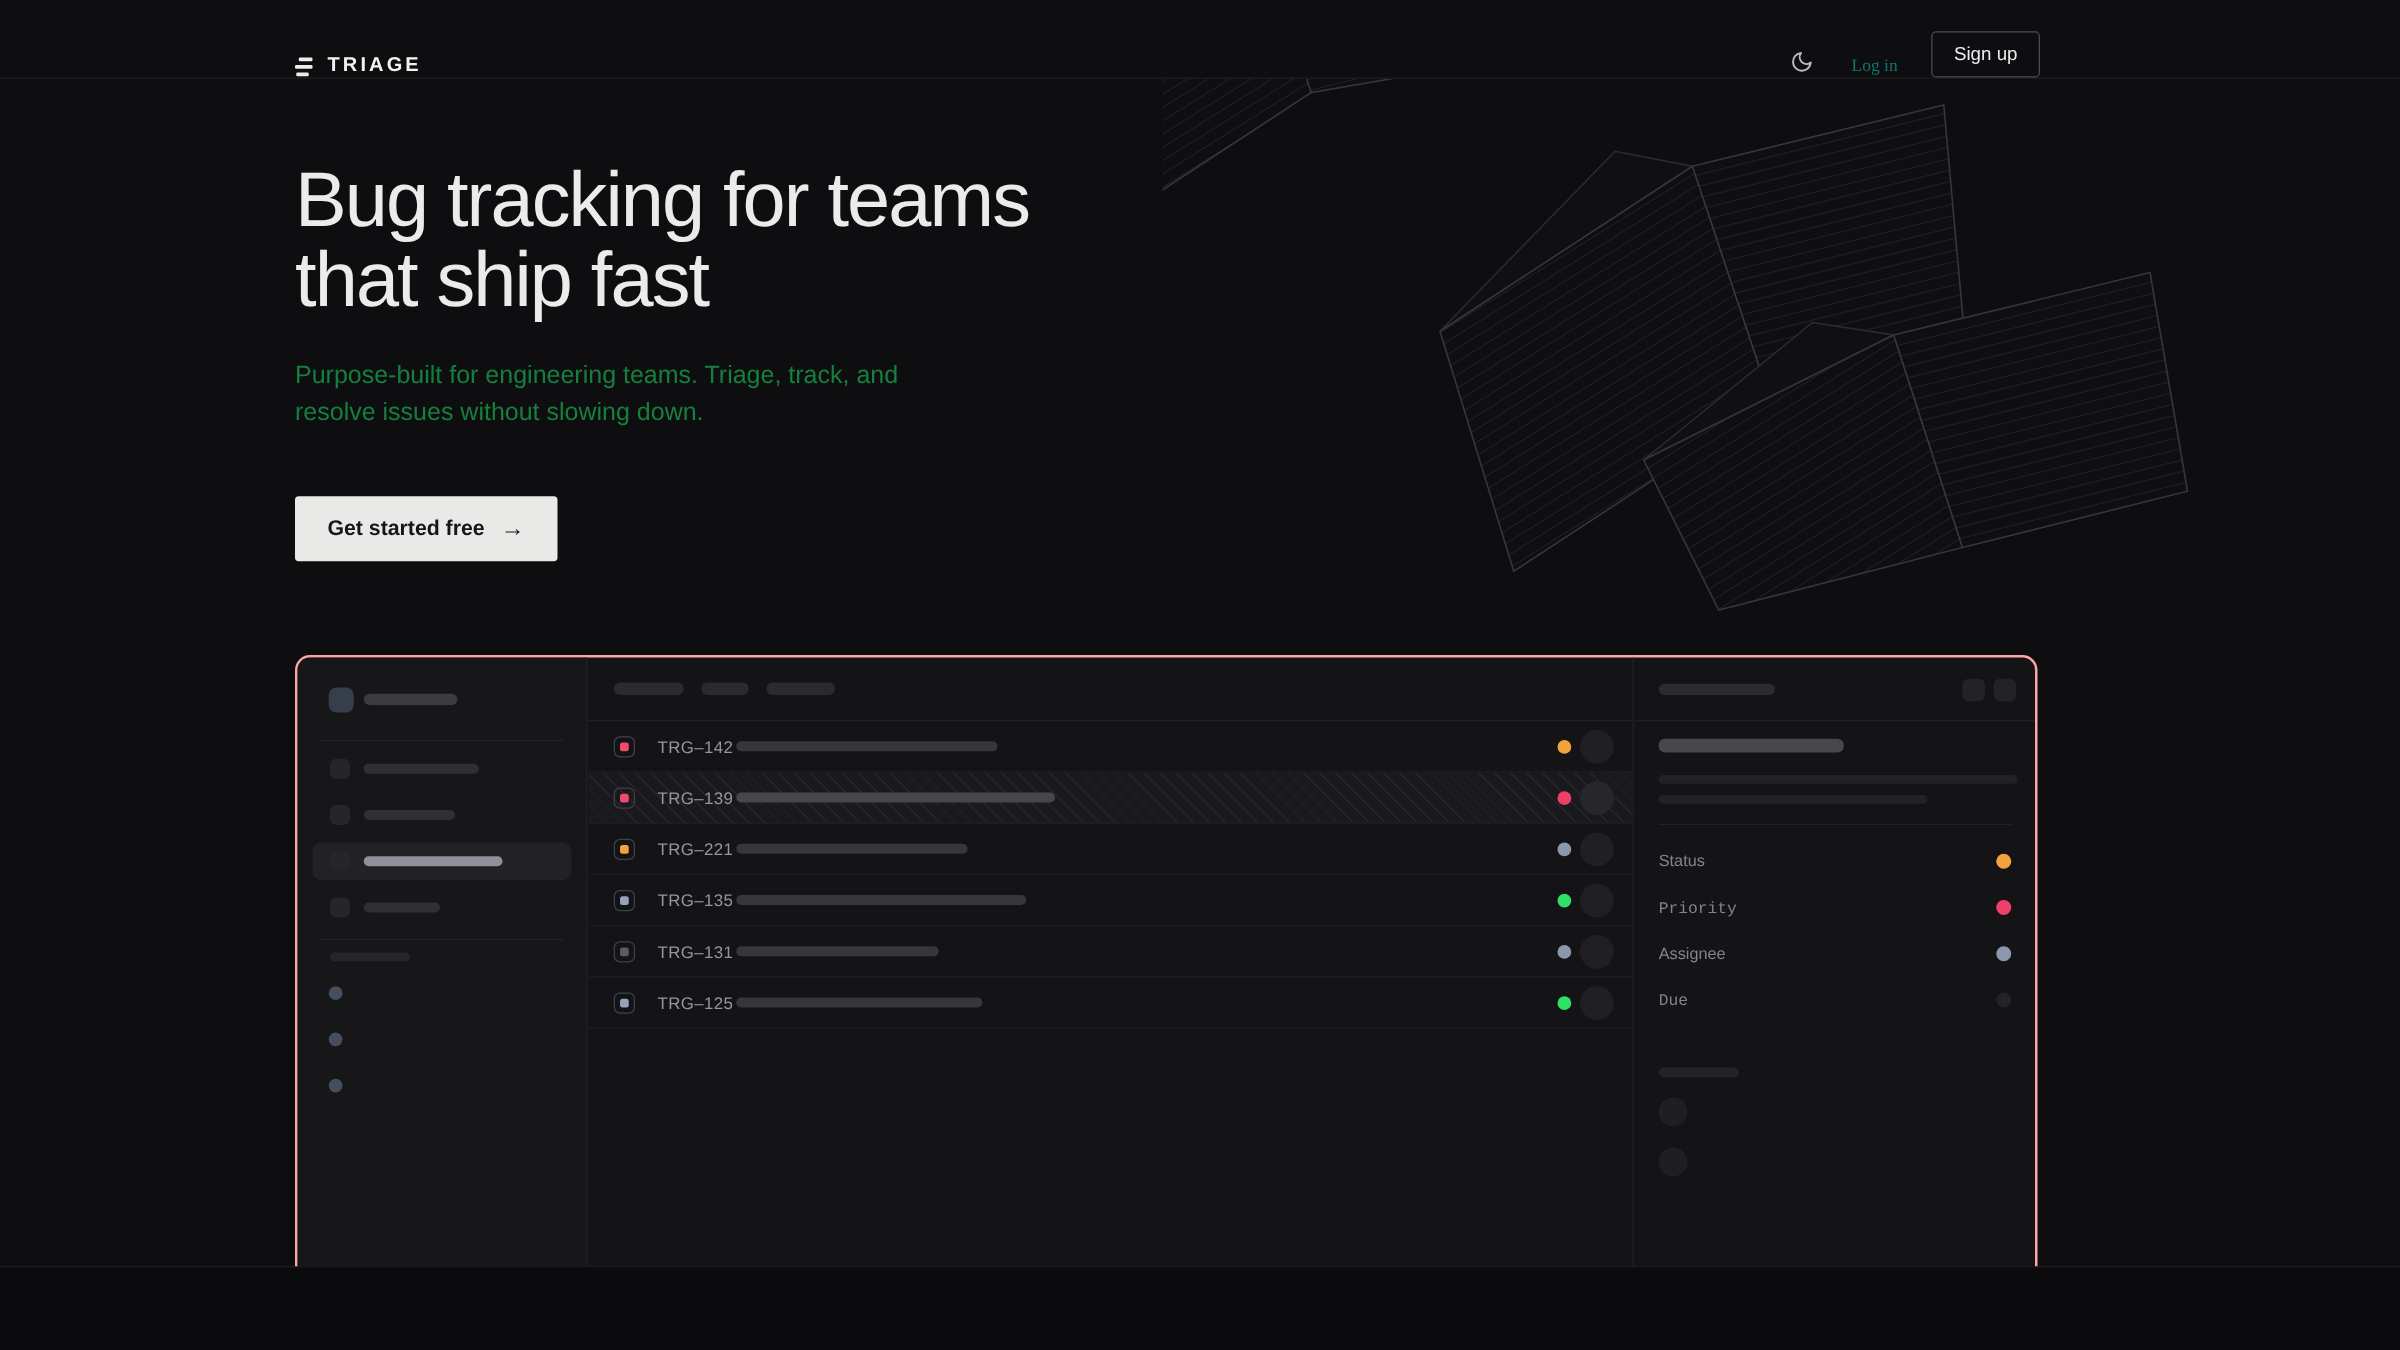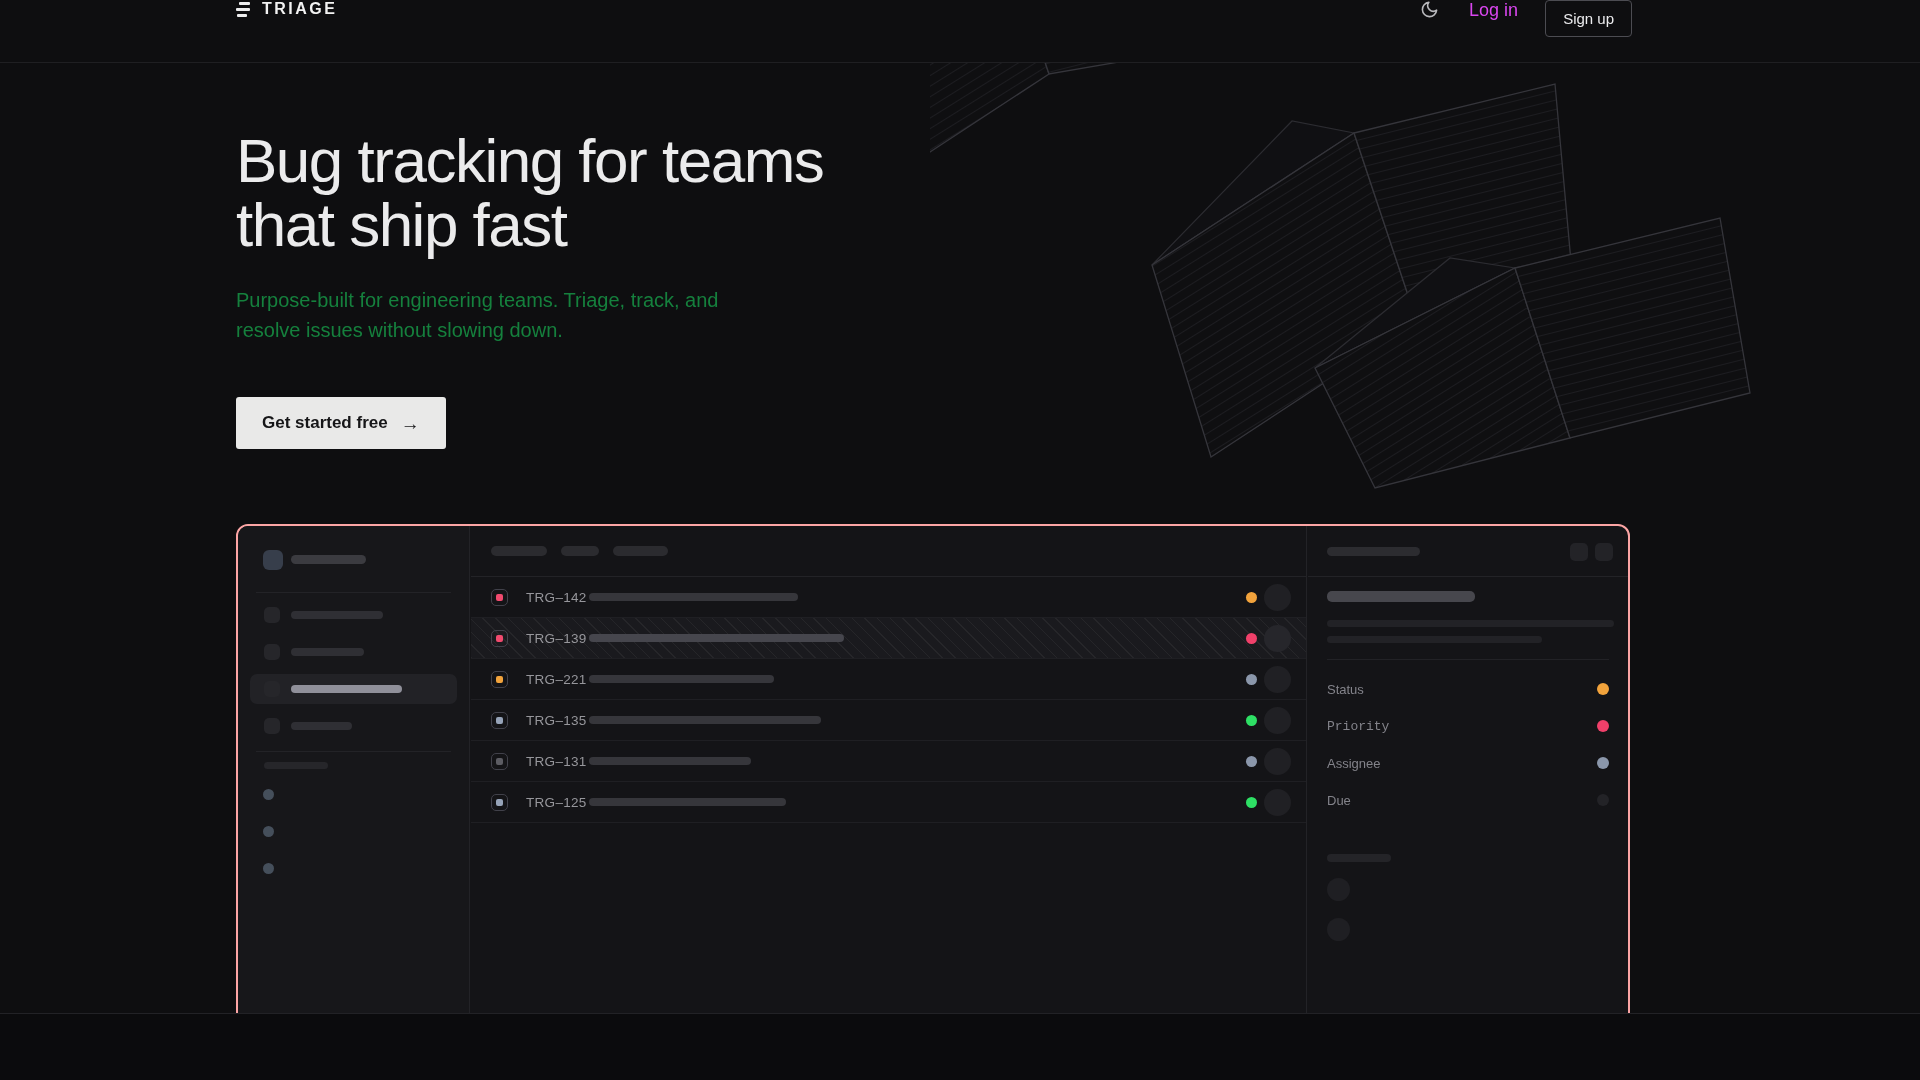--- a/index.html
+++ b/index.html
@@ -3,33 +3,33 @@
 <meta charset="utf-8">
 <style>
   * { margin:0; padding:0; box-sizing:border-box; }
   html,body { width:1920px; height:1080px; background:#0e0e10; overflow:hidden;
               font-family:"Liberation Sans", sans-serif; }
   body { position:relative; }
 
   
   .nav { position:absolute; top:0; left:0; width:1920px; height:63px;
          background:#0e0e10; border-bottom:1px solid #1f1f22;
-         display:flex; align-items:flex-start; padding:0 288px 0 236px; z-index:10; }
+         display:flex; align-items:flex-end; padding:0 288px 0 236px; z-index:10; }
   .brand { display:flex; align-items:center; gap:11px; }
   .brand-bars { display:flex; flex-direction:column; gap:3px; width:15px; }
   .brand-bars i { display:block; height:3px; border-radius:1px; background:#ededee; }
   .brand-bars i:nth-child(1){ width:11px; margin-left:3px; }
   .brand-bars i:nth-child(2){ width:14px; }
   .brand-bars i:nth-child(3){ width:10px; margin-left:1px; }
   .brand-name { font-size:16px; font-weight:700; letter-spacing:2.5px; color:#f2f2f2; }
   .nav-spacer { flex:1; }
   .theme-toggle { background:none; border:none; cursor:pointer; margin-right:30px;
                   display:flex; align-items:center; }
-  .login { font-size:18px; color:#d946ef; margin-right:27px; cursor:pointer;
-           background:none; border:none; font-family:Liberation Sans, sans-serif; }
+  .login { font-size:14px; color:#0f766e; margin-right:27px; cursor:pointer;
+           background:none; border:none; font-family:Liberation Serif, serif; }
   .signup { font-size:15px; color:#ececee; background:transparent;
             border:1px solid #4c4c52; border-radius:4px; padding:9px 17px;
             cursor:pointer; font-family:inherit; }
 
   
   .hero { position:absolute; top:63px; left:0; width:1920px; height:951px;
           background:#0e0e10; border-bottom:1px solid #222226; overflow:hidden;padding-left:24px; }
   .hero h1 { position:absolute; left:236px; top:66px; font-size:62px;
              line-height:64px; font-weight:500; letter-spacing:-1.5px; color:#ebebec; }
   .hero h1 span { display:block; }
@@ -308,21 +308,21 @@
   <div class="field-row" style="top: 191px; font-family: Liberation Mono, monospace;">
     <span class="field-label">Priority</span>
     <span class="field-dot" style="background: rgb(240, 64, 106);"></span>
   </div>
 
   <div class="field-row" style="top: 228px;">
     <span class="field-label">Assignee</span>
     <span class="field-dot" style="background: rgb(139, 151, 171);"></span>
   </div>
 
-  <div class="field-row" style="top: 265px;">
+  <div class="field-row" style="top: 265px; font-family: Liberation Mono, monospace;">
     <span class="field-label">Due</span>
     <span class="field-dot" style="background: rgb(35, 35, 39);"></span>
   </div>
 </div>
       <div class="detail-pill2"></div>
       <div class="detail-circle" style="top:352px"></div>
       <div class="detail-circle" style="top:392px"></div>
     </div>
   </div>
 </section>

